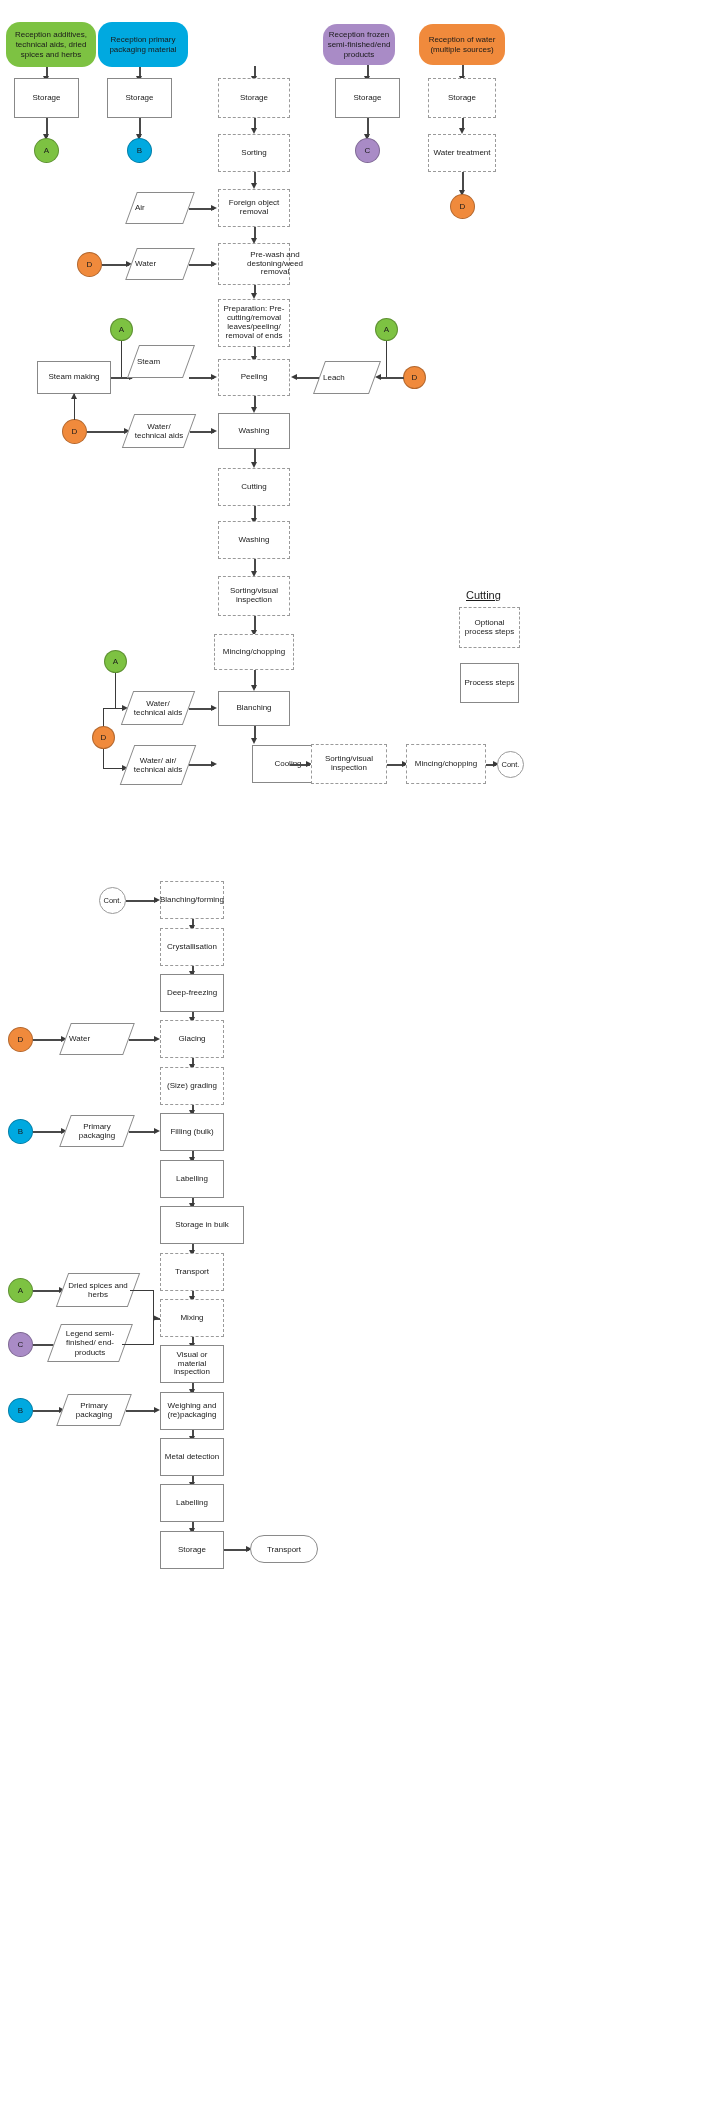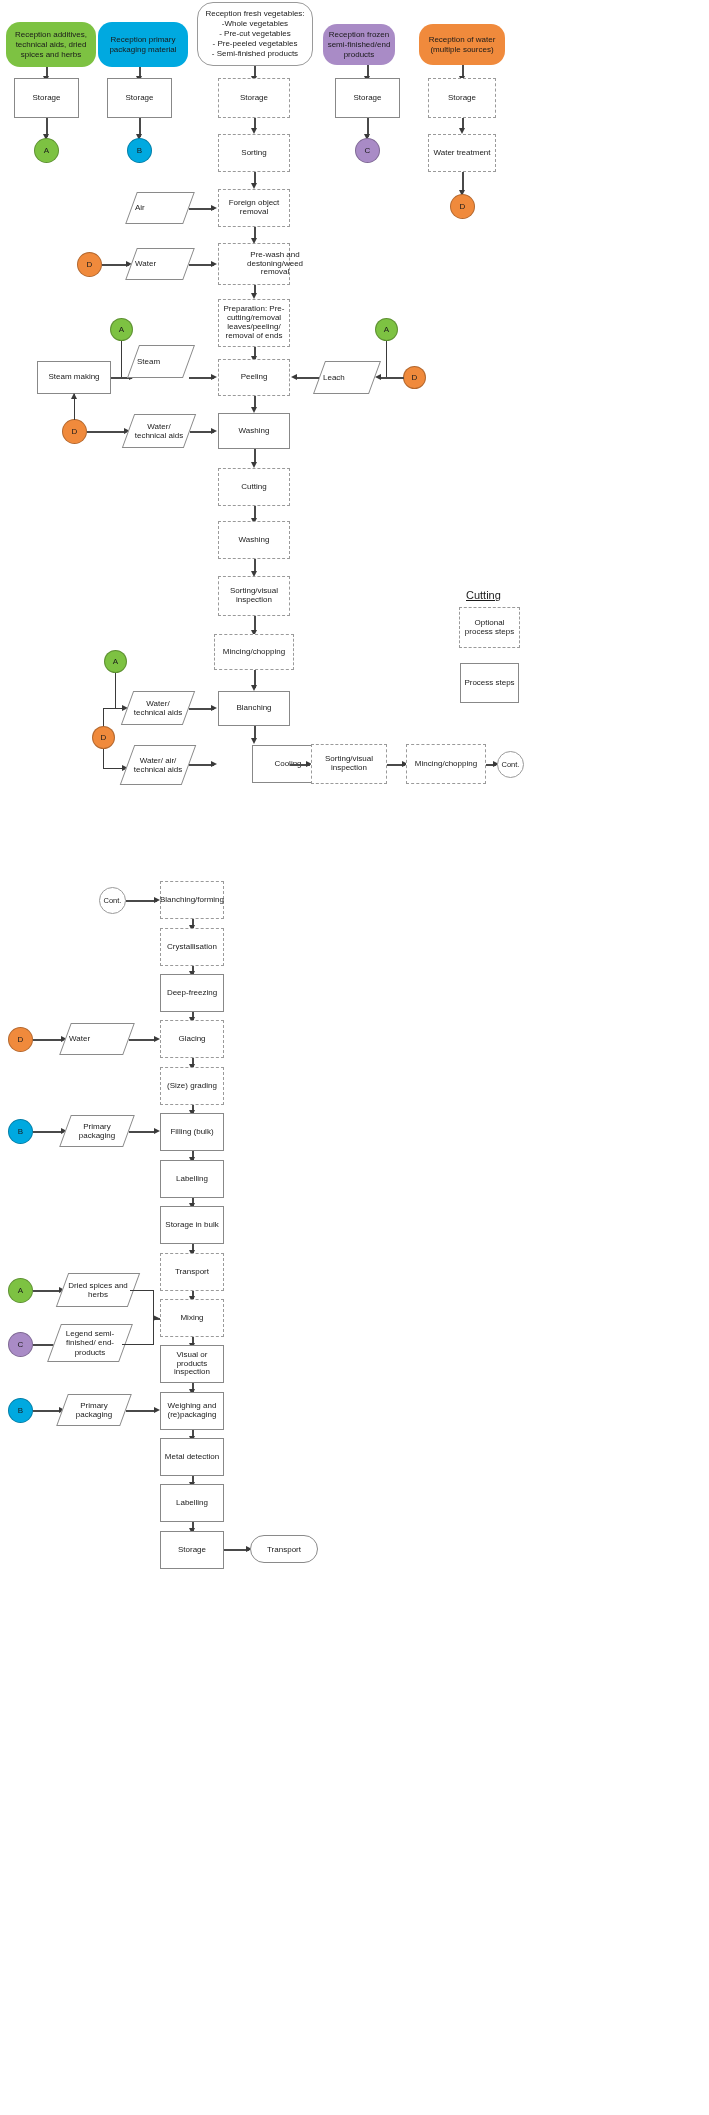--- a/index.html
+++ b/index.html
@@ -145,27 +145,20 @@
 <div id="canvas">
 
   <div class="node recep" style="left:6px;top:22px;width:90px;height:45px;background:#7DC242;">
     <span style="white-space:pre-line;">Reception additives, technical aids, dried spices and herbs</span>
   </div>
 
   <div class="node recep" style="left:98px;top:22px;width:90px;height:45px;background:#00A9E0;">
     <span style="white-space:pre-line;">Reception primary packaging material</span>
   </div>
 
-  <div class="node recep recep-white" style="left:197px;top:2px;width:116px;height:64px;">
-    <span style="white-space:pre-line;">Reception fresh vegetables:
--Whole vegetables
-- Pre-cut vegetables
-- Pre-peeled vegetables
-- Semi-finished products</span>
-  </div>
 
   <div class="node recep" style="left:323px;top:24px;width:72px;height:41px;background:#A98BC6;">
     <span style="white-space:pre-line;">Reception frozen semi-finished/end products</span>
   </div>
 
   <div class="node recep" style="left:419px;top:24px;width:86px;height:41px;background:#F08A3C;">
     <span style="white-space:pre-line;">Reception of water (multiple sources)</span>
   </div>
 
   <div class="ln thick v" style="left:46px;top:67px;height:11px;"></div>
@@ -486,21 +479,21 @@
   <div class="ah right" style="left:154px;top:1128px;"></div>
 
   <div class="ln thick v" style="left:192px;top:1151px;height:9px;"></div>
   <div class="ah down" style="left:189px;top:1157px;"></div>
   <div class="node box-solid" style="left:160px;top:1160px;width:64px;height:38px;">
     <span>Labelling</span>
   </div>
 
   <div class="ln thick v" style="left:192px;top:1198px;height:9px;"></div>
   <div class="ah down" style="left:189px;top:1203px;"></div>
-  <div class="node box-solid" style="left:160px;top:1206px;width:64px;height:38px;">
+  <div class="node box-solid" style="left:160px;top:1206px;width:84px;height:38px;">
     <span>Storage in bulk</span>
   </div>
 
   <div class="ln thick v" style="left:192px;top:1244px;height:9px;"></div>
   <div class="ah down" style="left:189px;top:1250px;"></div>
   <div class="node box-dashed" style="left:160px;top:1253px;width:64px;height:38px;">
     <span>Transport</span>
   </div>
 
   <div class="ln thick v" style="left:192px;top:1291px;height:9px;"></div>
@@ -530,21 +523,21 @@
 
   <div class="ln h" style="left:130px;top:1290px;width:24px;"></div>
   <div class="ln h" style="left:122px;top:1344px;width:32px;"></div>
   <div class="ln v" style="left:153px;top:1290px;height:54px;"></div>
   <div class="ln thick h" style="left:153px;top:1318px;width:7px;"></div>
   <div class="ah right" style="left:153px;top:1315px;"></div>
 
   <div class="ln thick v" style="left:192px;top:1337px;height:9px;"></div>
   <div class="ah down" style="left:189px;top:1343px;"></div>
   <div class="node box-solid" style="left:160px;top:1345px;width:64px;height:38px;">
-    <span>Visual or products inspection</span>
+    <span>Visual or material inspection</span>
   </div>
 
   <div class="ln thick v" style="left:192px;top:1383px;height:9px;"></div>
   <div class="ah down" style="left:189px;top:1389px;"></div>
   <div class="node box-solid" style="left:160px;top:1392px;width:64px;height:38px;">
     <span>Weighing and (re)packaging</span>
   </div>
 
   <div class="circ" style="left:8px;top:1398px;width:25px;height:25px;background:#00A9E0;">
     <span>B</span>

